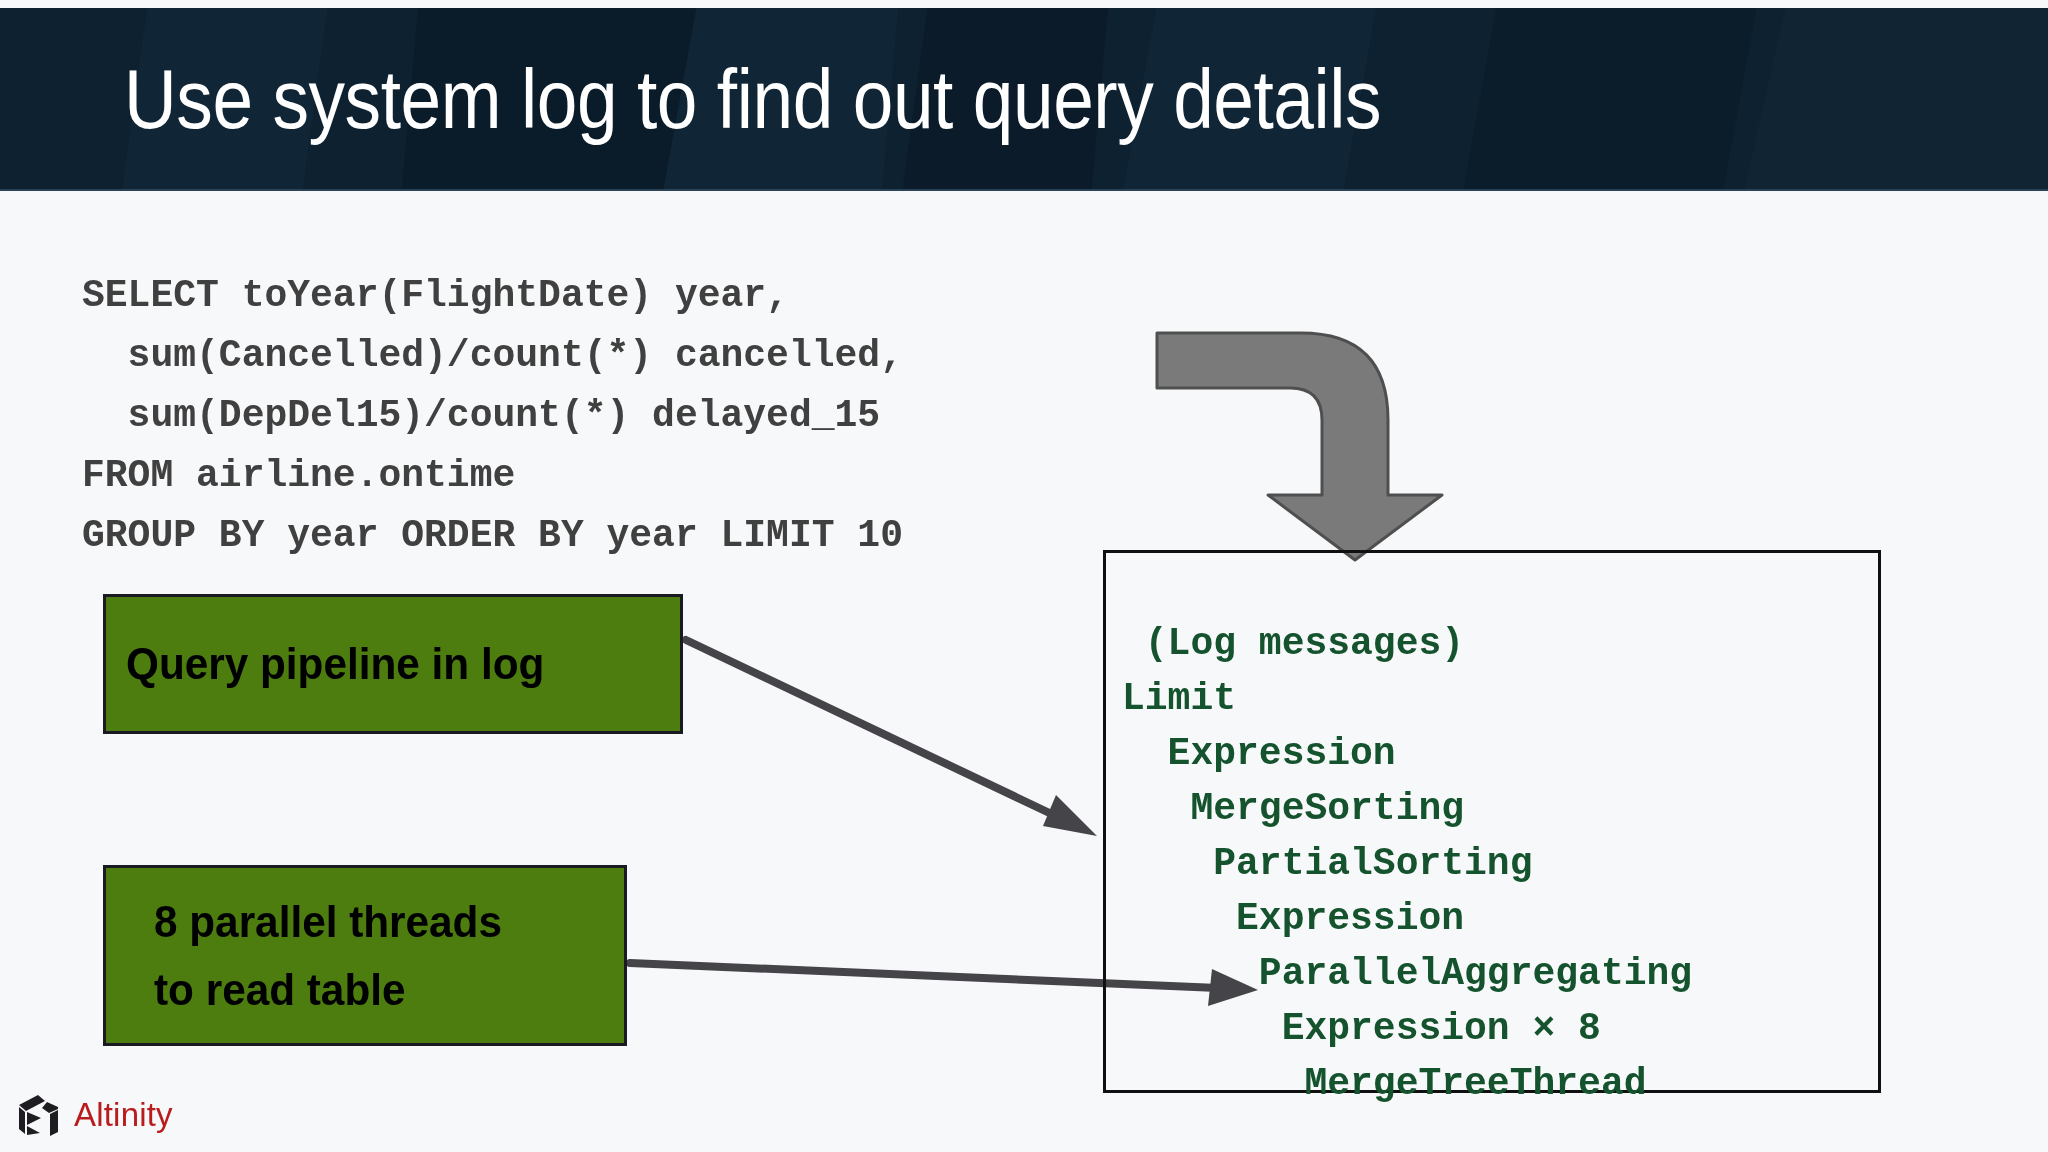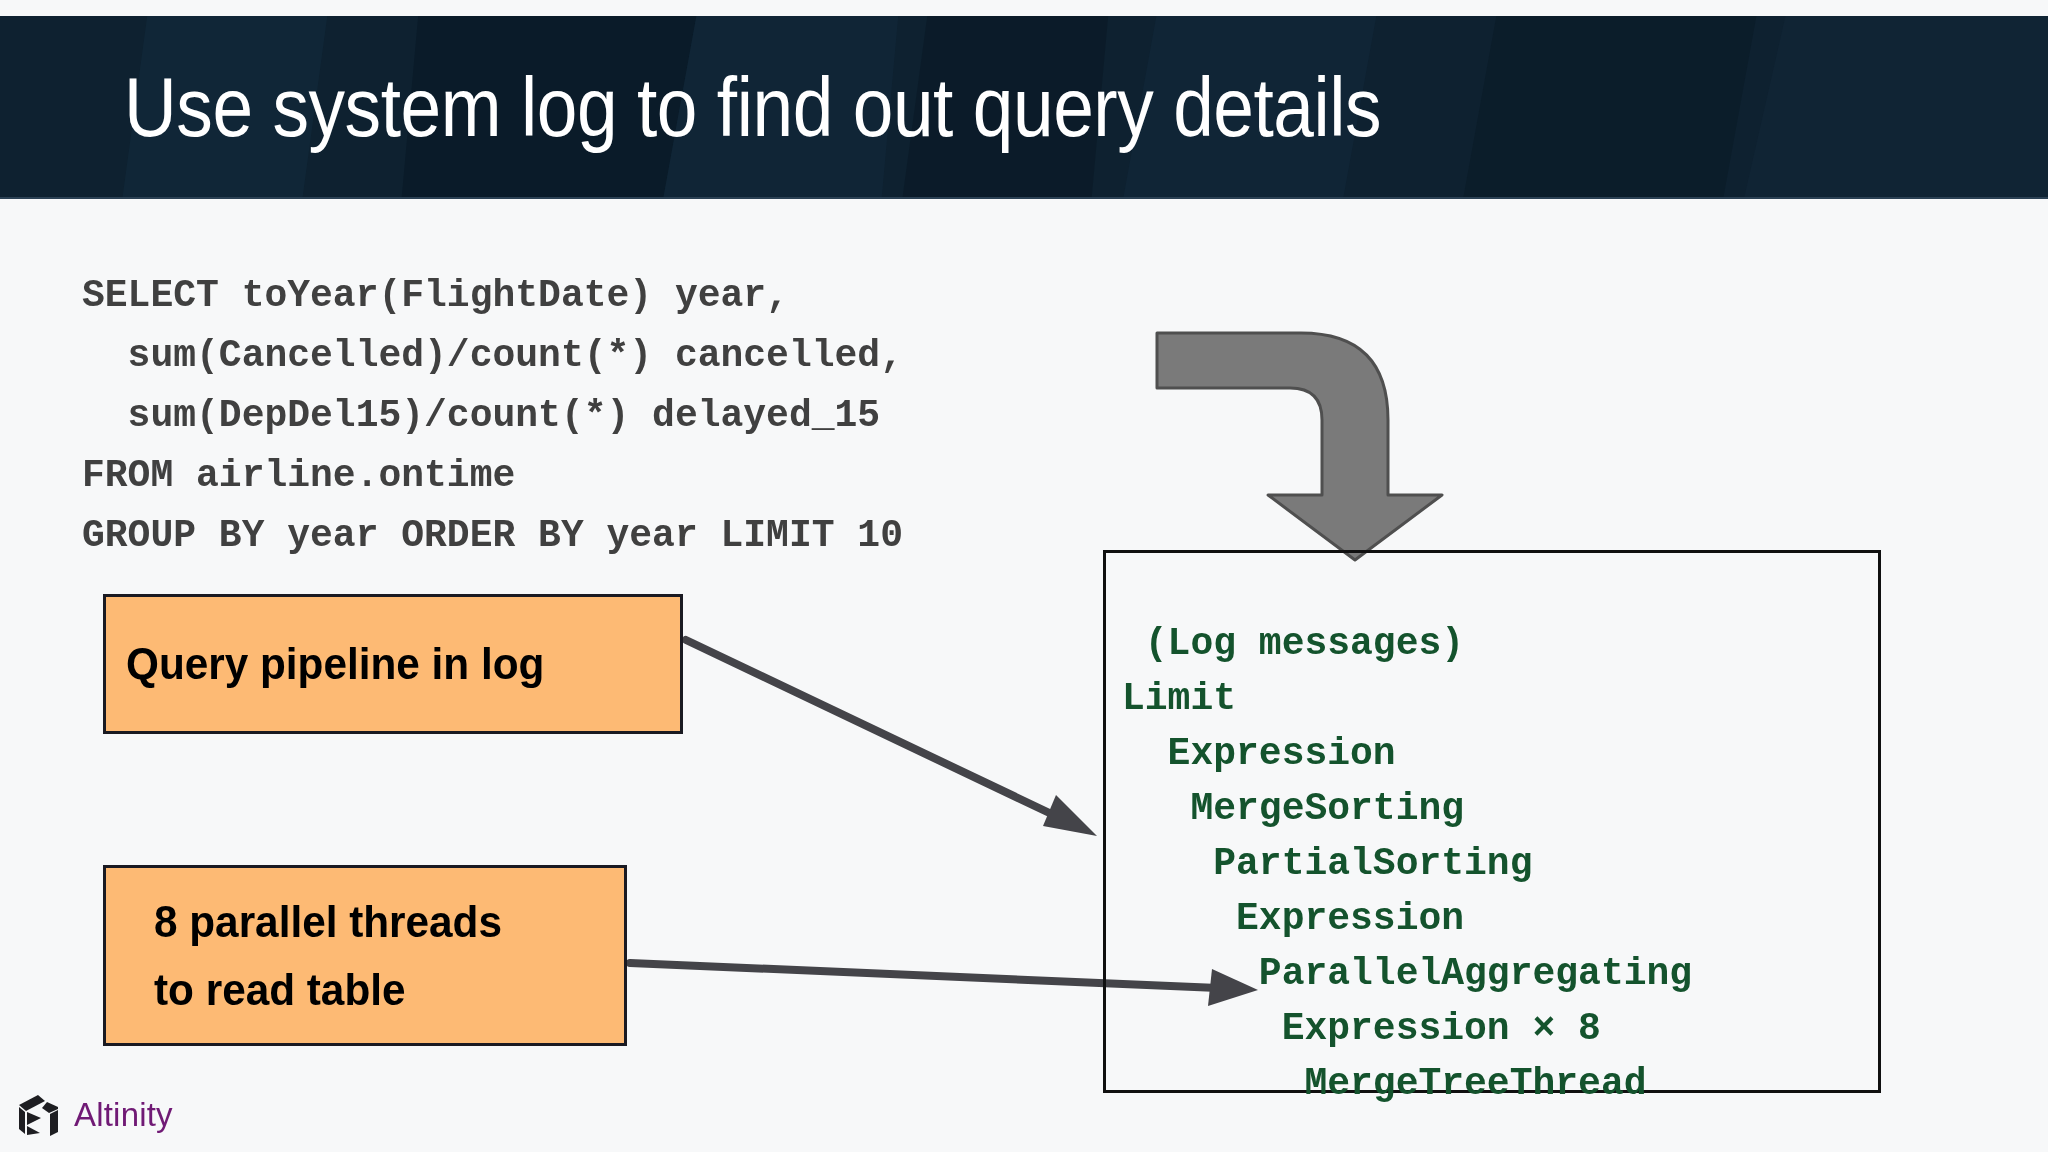--- a/index.html
+++ b/index.html
@@ -12,21 +12,21 @@
     background: #f7f8f9;
     font-family: "Liberation Sans", sans-serif;
     overflow: hidden;
     position: relative;
   }
 
   
   #slide-header {
     position: absolute;
     left: 0;
-    top: 16px;
+    top: 8px;
     width: 2048px;
     height: 183px;
     background: #0e2130;
     overflow: hidden;
   }
   #header-pattern {
     position: absolute;
     left: 0;
     top: 0;
     width: 2048px;
@@ -64,21 +64,21 @@
     font-size: 38px;
     font-weight: bold;
     line-height: 60px;
     color: #404040;
     white-space: pre;
   }
 
   
   .callout-box {
     position: absolute;
-    background: #fdba74;
+    background: #4d7c0f;
     border: 3px solid #1a1a22;
     box-sizing: border-box;
     display: flex;
     align-items: center;
     padding-left: 20px;
   }
   .callout-text {
     font-family: "Liberation Sans Narrow", "Liberation Sans", sans-serif;
     font-size: 45px;
     font-weight: bold;
@@ -141,21 +141,21 @@
     left: 16px;
     top: 1092px;
     display: flex;
     align-items: center;
     gap: 12px;
   }
   #logo-wordmark {
     font-family: "Liberation Sans", sans-serif;
     font-size: 33px;
     font-weight: 400;
-    color: #701a75;
+    color: #b91c1c;
     letter-spacing: 0.2px;
   }
 </style>
 </head>
 <body>
 
 <div id="slide-header">
   <svg id="header-pattern" viewBox="0 0 2048 183" preserveAspectRatio="none">
     <rect x="0" y="0" width="2048" height="183" fill="#0e2130"></rect>
     <polygon points="150,-20 330,-20 300,200 120,200" fill="#132c3e" opacity="0.55"></polygon>

